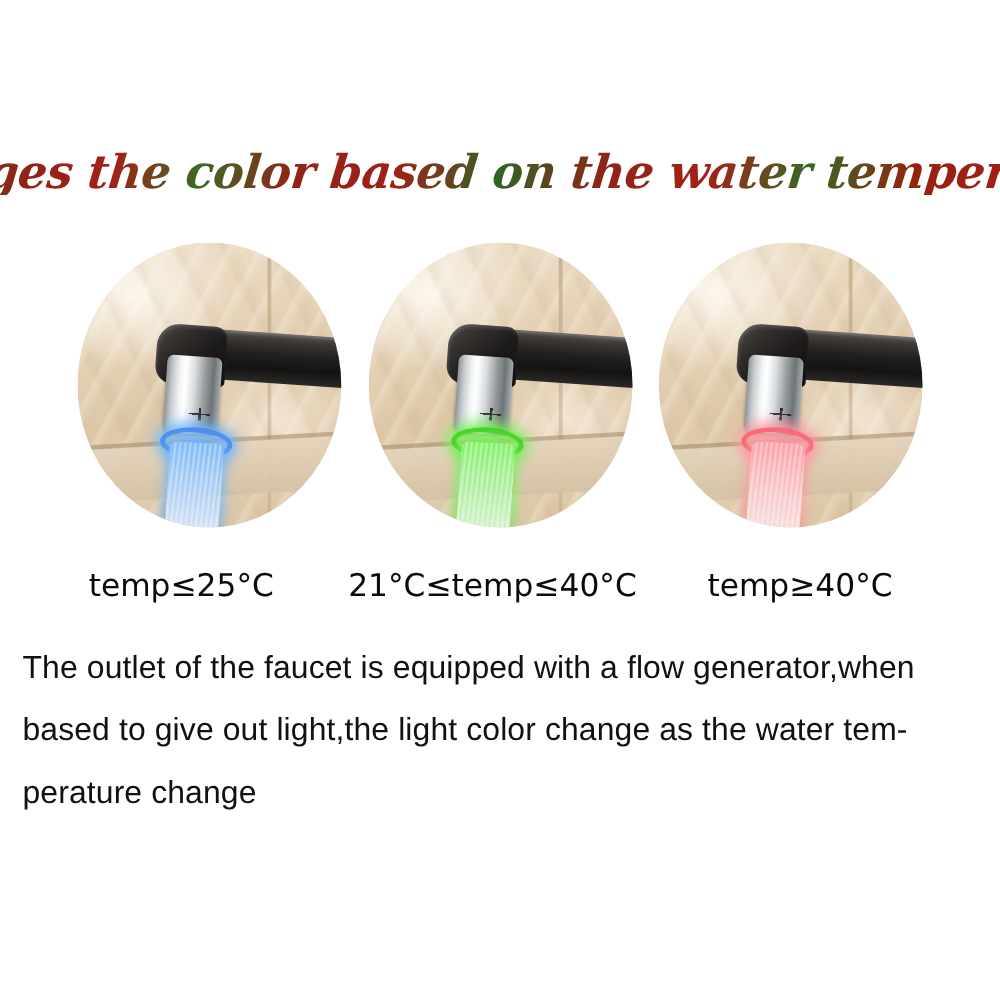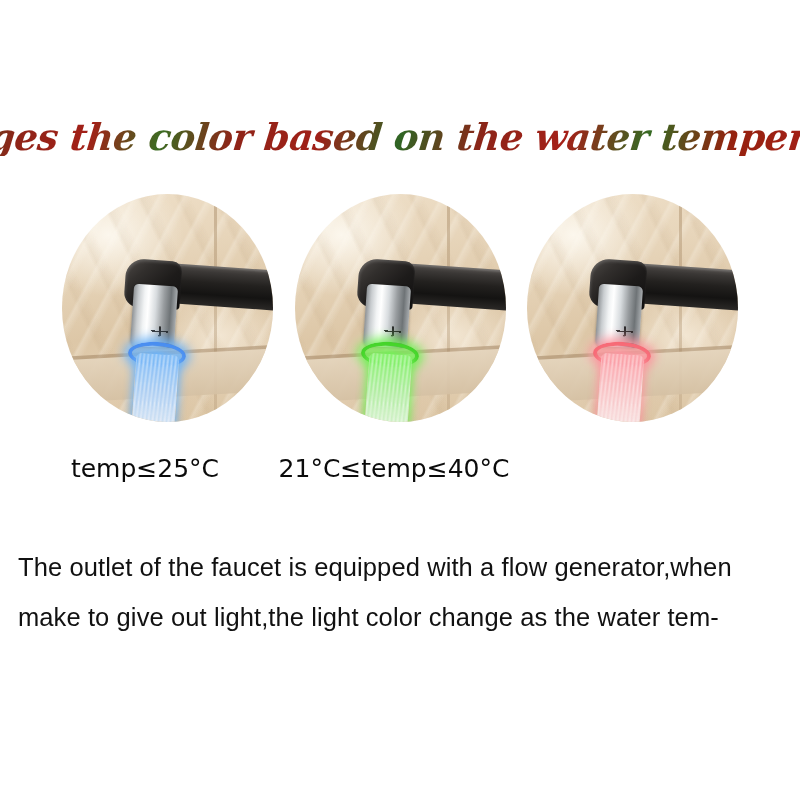--- a/index.html
+++ b/index.html
@@ -240,21 +240,21 @@
     white-space: nowrap;
     margin-top: 20px;
   }
   .caption.c1 { left: 5px; }
   .caption.c2 { left: 254px; }
   .caption.c3 { left: 500px; }
 
   
   .body-copy {
     position: absolute;
-    top: 542px;
+    top: 509px;
     left: 18px;
     width: 768px;
   }
   .body-line {
     font-family: "Liberation Sans", sans-serif;
     font-size: 25.5px;
     color: #111111;
     height: 50px;
     line-height: 50px;
     white-space: nowrap;
@@ -309,18 +309,20 @@
       </div>
       <div class="led-ring"></div>
       <div class="stream"></div>
     </div>
   </div>
 </div>
 
 <div class="caption-row">
   <div class="caption c1">temp≤25°C</div>
   <div class="caption c2">21°C≤temp≤40°C</div>
+  <div class="caption c3">temp≥40°C</div>
 </div>
 
 <div class="body-copy">
   <div class="body-line">The outlet of the faucet is equipped with a flow generator,when</div>
-  <div class="body-line">make to give out light,the light color change as the water tem-</div>
+  <div class="body-line">based to give out light,the light color change as the water tem-</div>
+  <div class="body-line">perature change</div>
 </div>
 
 </body></html>

